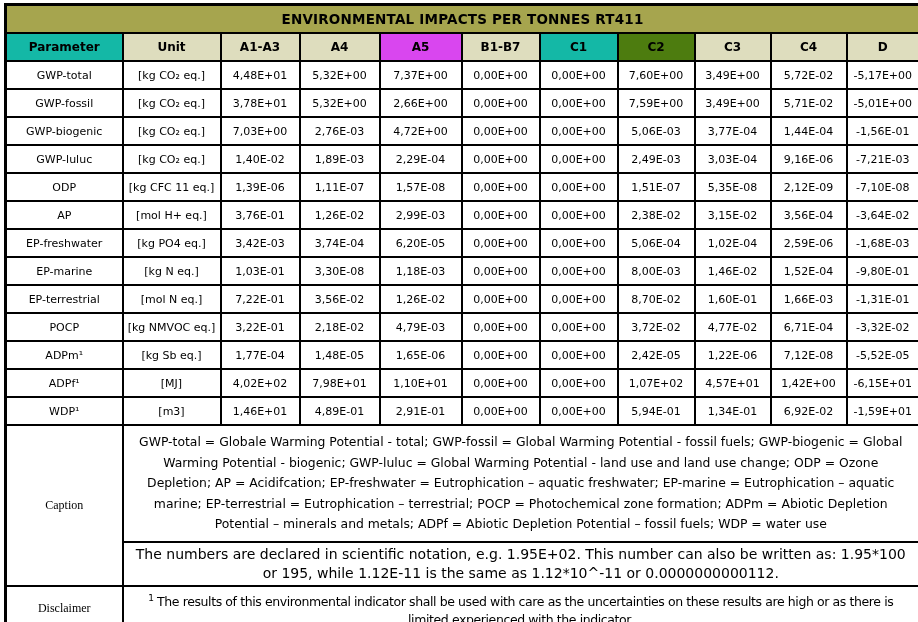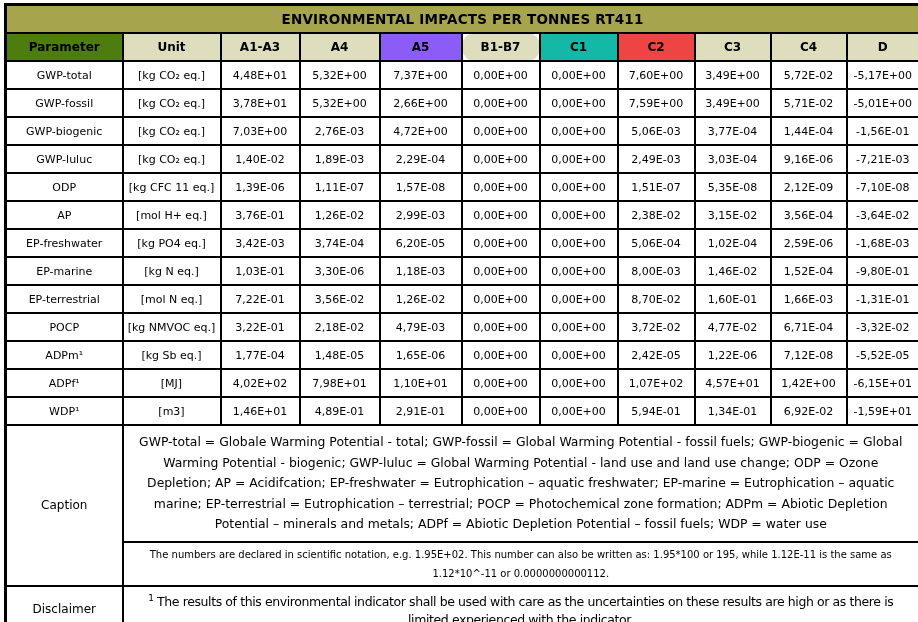--- a/index.html
+++ b/index.html
@@ -14,27 +14,27 @@
   td, th { border: 2px solid #000; padding: 1px 2px; overflow: hidden; }
   .title-cell {
     height: 24px; text-align: center; font-weight: bold; font-size: 13.5px;
     letter-spacing: 0.2px;
   }
   th {
     height: 24px; font-size: 12px; font-weight: bold; text-align: center;
   }
   tbody td { height: 24px; font-size: 11px; text-align: center; white-space: nowrap; }
   td.param { font-weight: normal; }
-  td.caption-label, td.disclaimer-label { font-size: 12px; text-align: center; }
+  td.caption-label, td.disclaimer-label { font-size: 12px; text-align: center; font-family: Liberation Serif, serif; }
   td.caption-defs {
     font-size: 12.4px; line-height: 20.5px; text-align: center;
     padding: 6px 8px; white-space: normal; height: auto;
   }
   td.caption-note {
-    font-size: 10px; line-height: 19px; text-align: center;
+    font-size: 14px; line-height: 19px; text-align: center;
     padding: 2px 8px; white-space: normal; height: auto;
   }
   td.disclaimer-text {
     font-size: 12.5px; line-height: 18px; text-align: center;
     padding: 2px 10px; white-space: normal; height: auto;
     letter-spacing: -0.4px;
   }
   td.disclaimer-text sup { font-size: 9px; }
 </style>
 </head>
@@ -53,28 +53,28 @@
         <col style="width:77px">
         <col style="width:76px">
       <col style="width:76px">
         <col style="width:73px">
     </colgroup>
     <thead>
       <tr>
         <td class="title-cell" colspan="11" style="background: rgb(166, 165, 78);">ENVIRONMENTAL IMPACTS PER TONNES RT411</td>
       </tr>
       <tr id="header-row">
-          <th style="background: #4d7c0f;">Parameter</th>
+          <th style="background: #14b8a6;">Parameter</th>
           <th style="background: rgb(222, 221, 190);">Unit</th>
           <th style="background: rgb(222, 221, 190); margin-left: 8px;">A1-A3</th>
           <th style="background: rgb(222, 221, 190);">A4</th>
-          <th style="background: #8b5cf6; margin-left: 36px;">A5</th>
-          <th style="background: rgb(222, 221, 190); border-radius: 13px;">B1-B7</th>
+          <th style="background: #d946ef; margin-left: 36px;">A5</th>
+          <th style="background: rgb(222, 221, 190);">B1-B7</th>
           <th style="background: #14b8a6;">C1</th>
-          <th style="background: #ef4444;">C2</th>
+          <th style="background: #4d7c0f;">C2</th>
           <th style="background: rgb(222, 221, 190);">C3</th>
           <th style="background: rgb(222, 221, 190);">C4</th>
           <th style="background: rgb(222, 221, 190);">D</th>
         </tr>
     </thead>
     <tbody id="table-body">
         <tr>
           <td class="param">GWP-total</td>
           <td>[kg CO₂ eq.]</td>
           <td>4,48E+01</td>
@@ -162,21 +162,21 @@
           <td>0,00E+00</td>
           <td>5,06E-04</td>
           <td>1,02E-04</td>
           <td>2,59E-06</td>
           <td>-1,68E-03</td>
         </tr>
         <tr>
           <td class="param">EP-marine</td>
           <td>[kg N eq.]</td>
           <td>1,03E-01</td>
-          <td>3,30E-06</td>
+          <td>3,30E-08</td>
           <td>1,18E-03</td>
           <td>0,00E+00</td>
           <td>0,00E+00</td>
           <td>8,00E-03</td>
           <td>1,46E-02</td>
           <td>1,52E-04</td>
           <td>-9,80E-01</td>
         </tr>
         <tr>
           <td class="param">EP-terrestrial</td>

